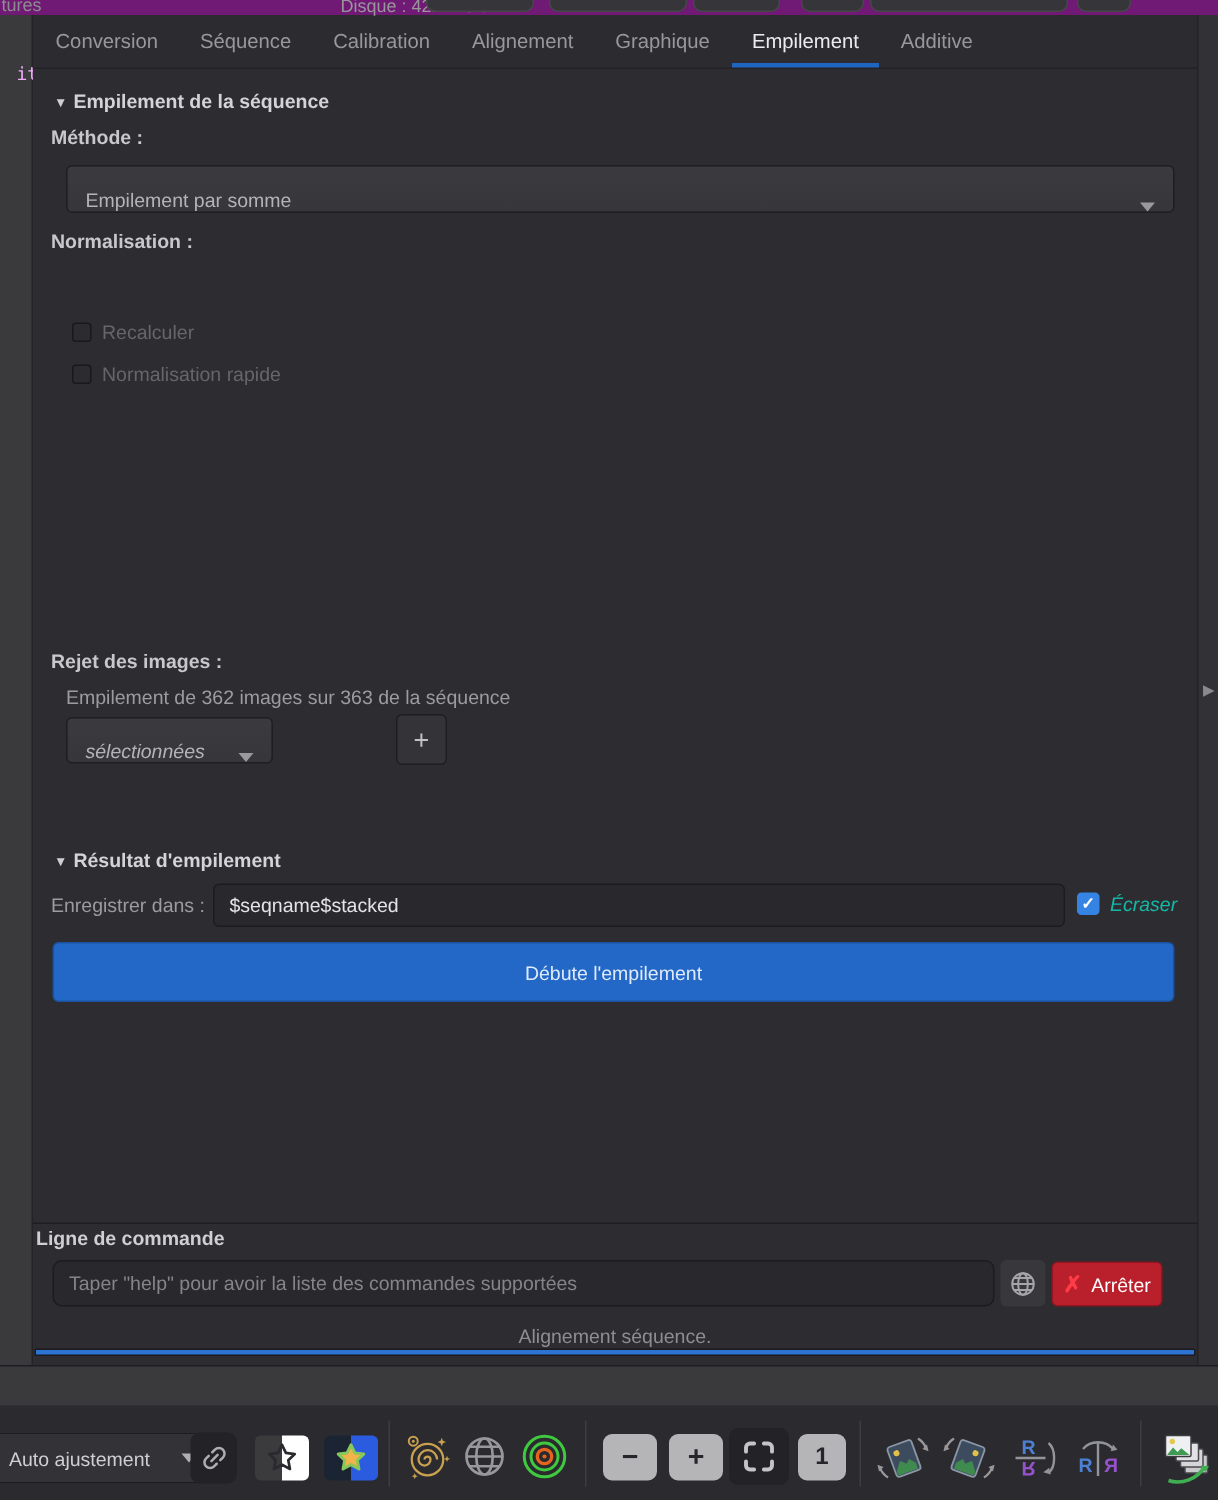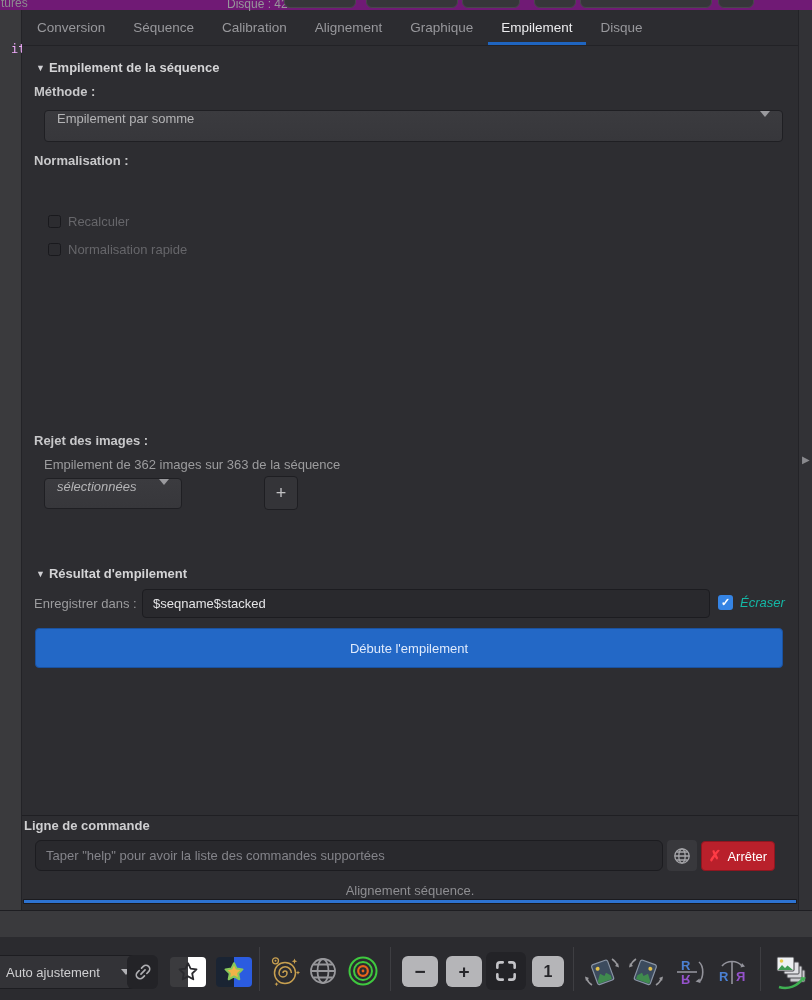--- a/index.html
+++ b/index.html
@@ -26,21 +26,21 @@
   .tab { display:flex; align-items:center; padding:0 13px; margin-right:2px; font-size:13.5px; color:#98989c; cursor:pointer; border-bottom:3px solid transparent; padding-top:3px; }
   .tab.active { color:#ececee; border-bottom-color:#1f65c0; font-weight:400; }
 
   .expander-row { position:absolute; display:flex; align-items:center; gap:4px; cursor:pointer; }
   .expander-tri { font-size:9px; color:#cfcfd3; }
   .section-title { font-size:13px; font-weight:bold; color:#d4d4d6; }
 
   .field-label { position:absolute; font-size:13px; font-weight:bold; color:#c8c8ca; }
   .sub-text { position:absolute; font-size:13px; color:#9c9c9e; }
 
-  .combo { position:absolute; background:linear-gradient(#3b3b3f,#37373b); border:1px solid #1f1f23; border-radius:4px; display:flex; align-items:flex-start; cursor:pointer; }
+  .combo { position:absolute; background:linear-gradient(#3b3b3f,#37373b); border:1px solid #1f1f23; border-radius:4px; display:flex; align-items:flex-end; cursor:pointer; }
   .combo .combo-text { flex:1; padding:0 12px; font-size:13px; color:#b4b4b6; overflow:hidden; white-space:nowrap; }
   .combo .arrow { width:0; height:0; border-left:5px solid transparent; border-right:5px solid transparent; border-top:6px solid #9a9a9e; margin-right:12px; }
   .combo.disabled { background:#333337; border-color:#26262a; }
   .combo.disabled .combo-text { color:#626266; }
   .combo.disabled .arrow { border-top-color:#57575b; }
 
   .checkrow { position:absolute; display:flex; align-items:center; gap:7px; cursor:pointer; }
   .checkbox { width:13px; height:13px; border-radius:2.5px; background:#2c2c30; border:1px solid #19191d; }
   .checkrow .cb-label { font-size:13px; color:#66666a; }
   .checkbox.checked { width:15px; height:15px; background:#3584e4; border:none; border-radius:3px; display:flex; align-items:center; justify-content:center; color:#fff; font-size:11px; font-weight:bold; }
@@ -100,21 +100,21 @@
 
   <div class="main-panel">
 
     <div class="tabbar">
       <div class="tab">Conversion</div>
       <div class="tab">Séquence</div>
       <div class="tab">Calibration</div>
       <div class="tab">Alignement</div>
       <div class="tab">Graphique</div>
       <div class="tab active">Empilement</div>
-      <div class="tab">Disque</div>
+      <div class="tab">Additive</div>
     </div>
 
     <div class="expander-row" style="left:14px;top:50px;">
       <span class="expander-tri">▼</span>
       <span class="section-title">Empilement de la séquence</span>
     </div>
 
     <div class="field-label" style="left:12px;top:74px;">Méthode :</div>
     <div class="combo" style="left:22px;top:100px;width:739px;height:32px;">
       <span class="combo-text">Empilement par somme</span>

